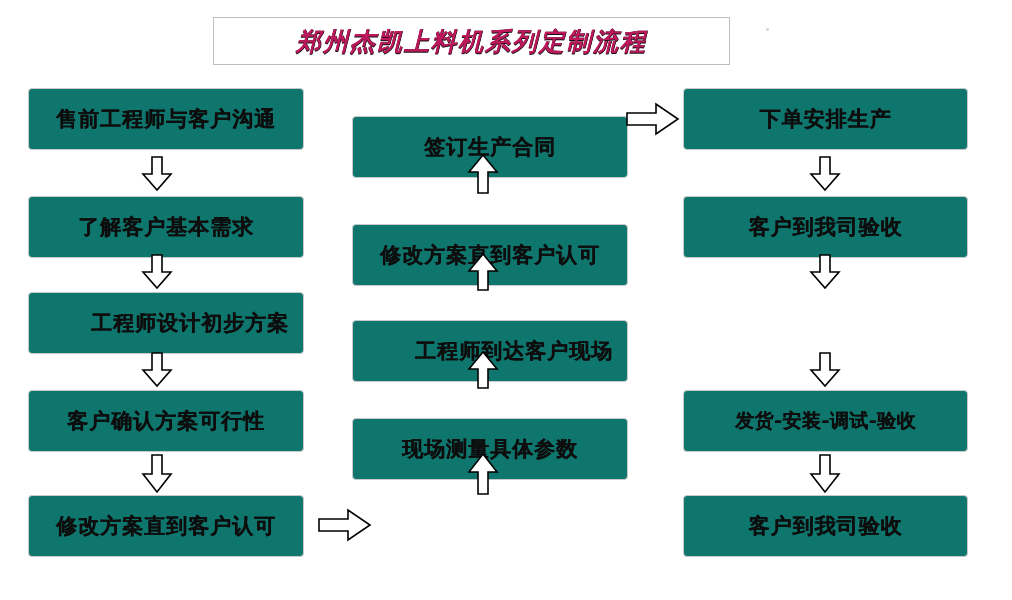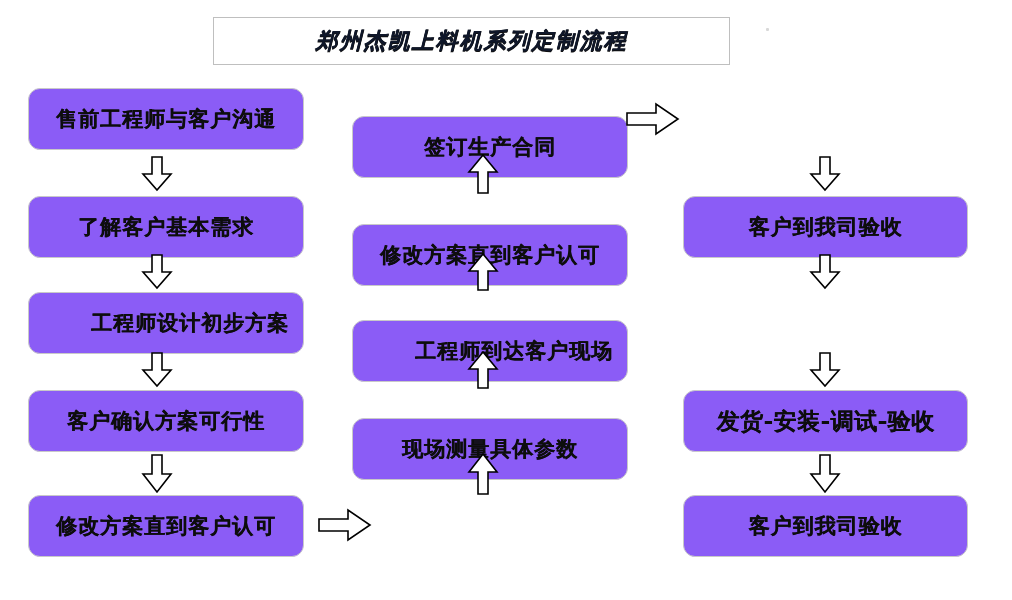--- a/index.html
+++ b/index.html
@@ -35,62 +35,62 @@
   }
   .title-text {
     position: absolute;
     left: 0; top: 0;
     width: 100%;
     height: 100%;
     display: flex;
     align-items: center;
     justify-content: center;
     font-family: "DejaVu Serif", "Liberation Serif", serif;
-    font-size: 22px;
+    font-size: 25px;
     font-weight: bold;
     font-style: italic;
     letter-spacing: 2px;
-    color: #0f172a;
+    color: #be185d;
     white-space: nowrap;
     text-shadow: 0.5px 0 0 #111111, 0 0.5px 0 #111111;
   }
 
   .speck {
     position: absolute;
     left: 766px;
     top: 28px;
     width: 3px;
     height: 3px;
     background: #d8d8d8;
     border-radius: 1px;
   }
 
   
   .node {
     position: absolute;
     height: 62px;
     border: 1px solid #c9c9c9;
-    border-radius: 12px;
-    background: #8b5cf6;
+    border-radius: 4px;
+    background: #0f766e;
     box-sizing: border-box;
     display: flex;
     align-items: center;
     justify-content: center;
   }
   .node .label {
     font-family: "DejaVu Serif", "Liberation Serif", serif;
     font-size: 21px;
     font-weight: bold;
     color: #0d0d0d;
     white-space: nowrap;
     letter-spacing: 1px;
     text-shadow: 0.4px 0 0 #0d0d0d;
   }
   .node .label.small {
-    font-size: 23px;
+    font-size: 19px;
     letter-spacing: 0.5px;
   }
 
   
   .col1 { left: 28px;  width: 276px; }
   .col2 { left: 352px; width: 276px; margin-top: 28px; }
   .col3 { left: 683px; width: 285px; }
 
   
   .r1 { top: 88px;  }
@@ -191,20 +191,23 @@
       <polygon points="17,2 31,20 22,20 22,42 12,42 12,20 3,20" fill="#ffffff" stroke="#000000" stroke-width="1.6"></polygon>
     </svg>
   </div>
 
   <div class="arrow" style="left:626px; top:102px;">
     <svg width="54" height="34" viewBox="0 0 54 34">
       <polygon points="1,11 30,11 30,2 52,17 30,32 30,23 1,23" fill="#ffffff" stroke="#000000" stroke-width="1.6"></polygon>
     </svg>
   </div>
 
+  <div class="node col3 r1">
+    <span class="label">下单安排生产</span>
+  </div>
   <div class="node col3 r2">
     <span class="label">客户到我司验收</span>
   </div>
   <div class="node col3 r4">
     <span class="label small">发货-安装-调试-验收</span>
   </div>
   <div class="node col3 r5">
     <span class="label">客户到我司验收</span>
   </div>
 

